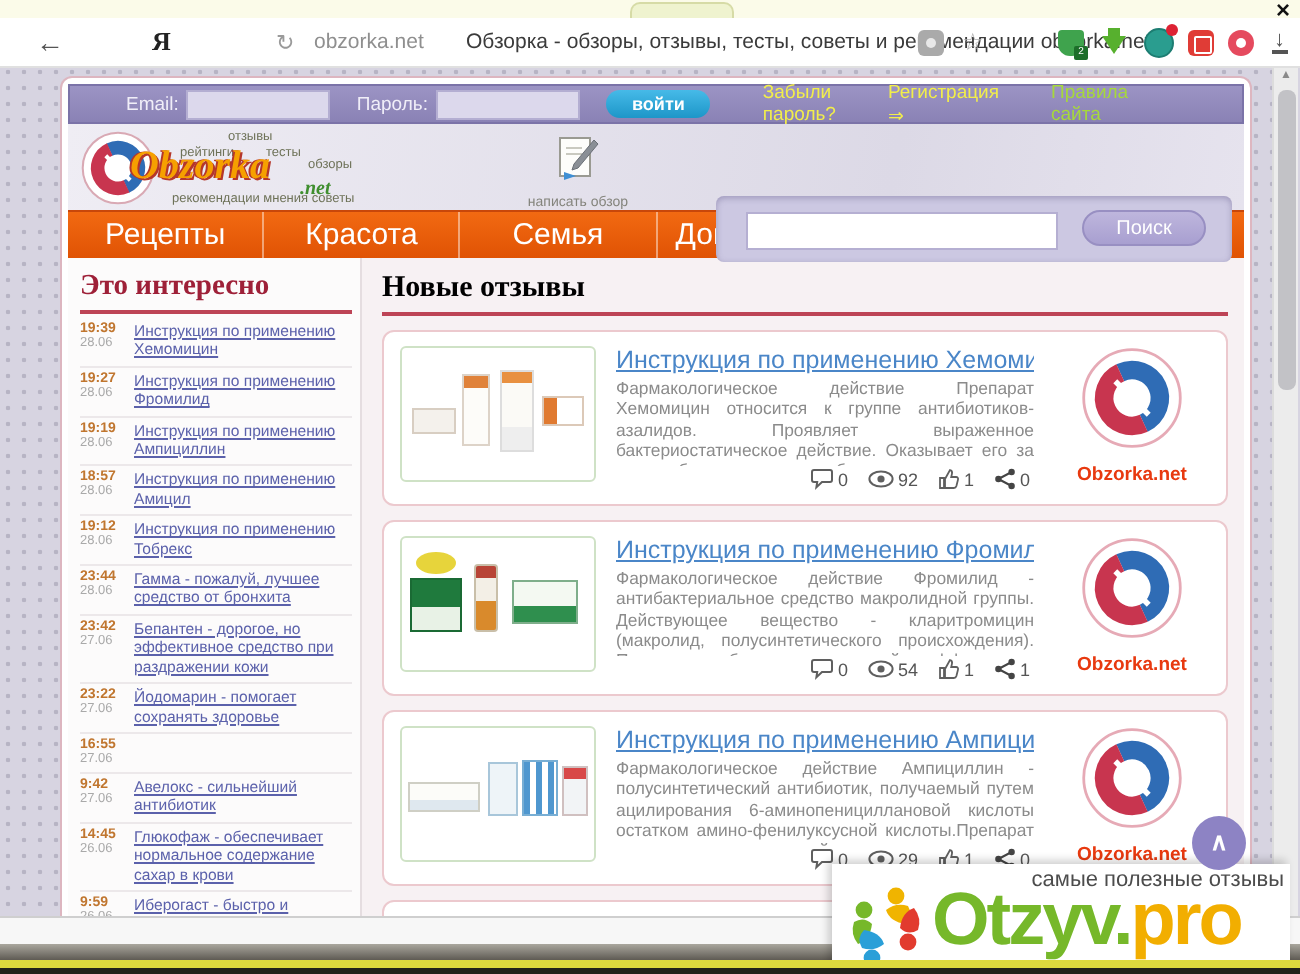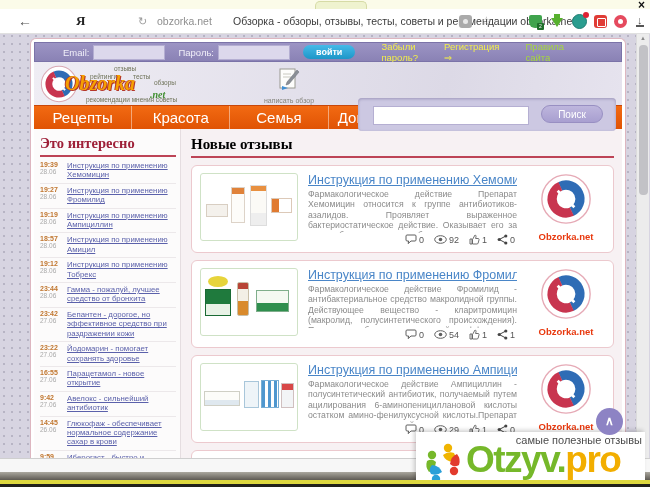--- a/index.html
+++ b/index.html
@@ -298,21 +298,20 @@
       <div class="side-time">23:22</div>
       <div class="side-date">27.06</div>
     </div>
     <a class="side-link">Йодомарин - помогает сохранять здоровье</a>
   </div>
             <div class="side-item">
     <div class="side-when">
       <div class="side-time">16:55</div>
       <div class="side-date">27.06</div>
     </div>
-    <a class="side-link">Парацетамол - новое открытие</a>
   </div>
             <div class="side-item">
     <div class="side-when">
       <div class="side-time">9:42</div>
       <div class="side-date">27.06</div>
     </div>
     <a class="side-link">Авелокс - сильнейший антибиотик</a>
   </div>
             <div class="side-item">
     <div class="side-when">

